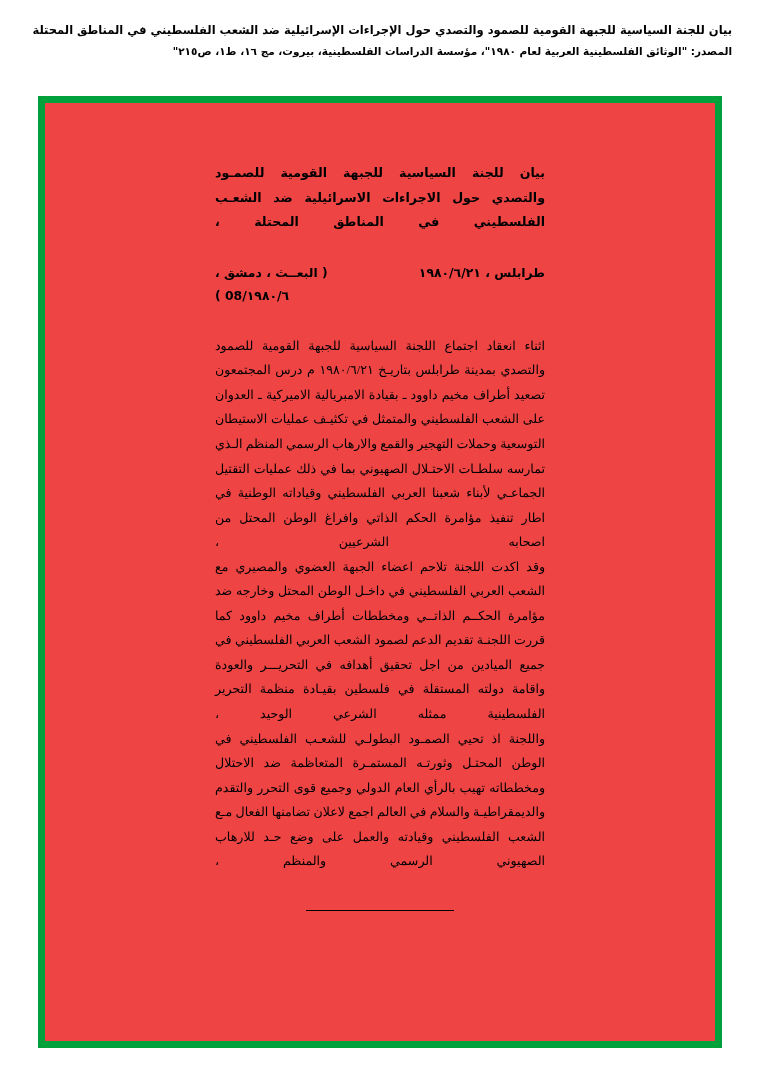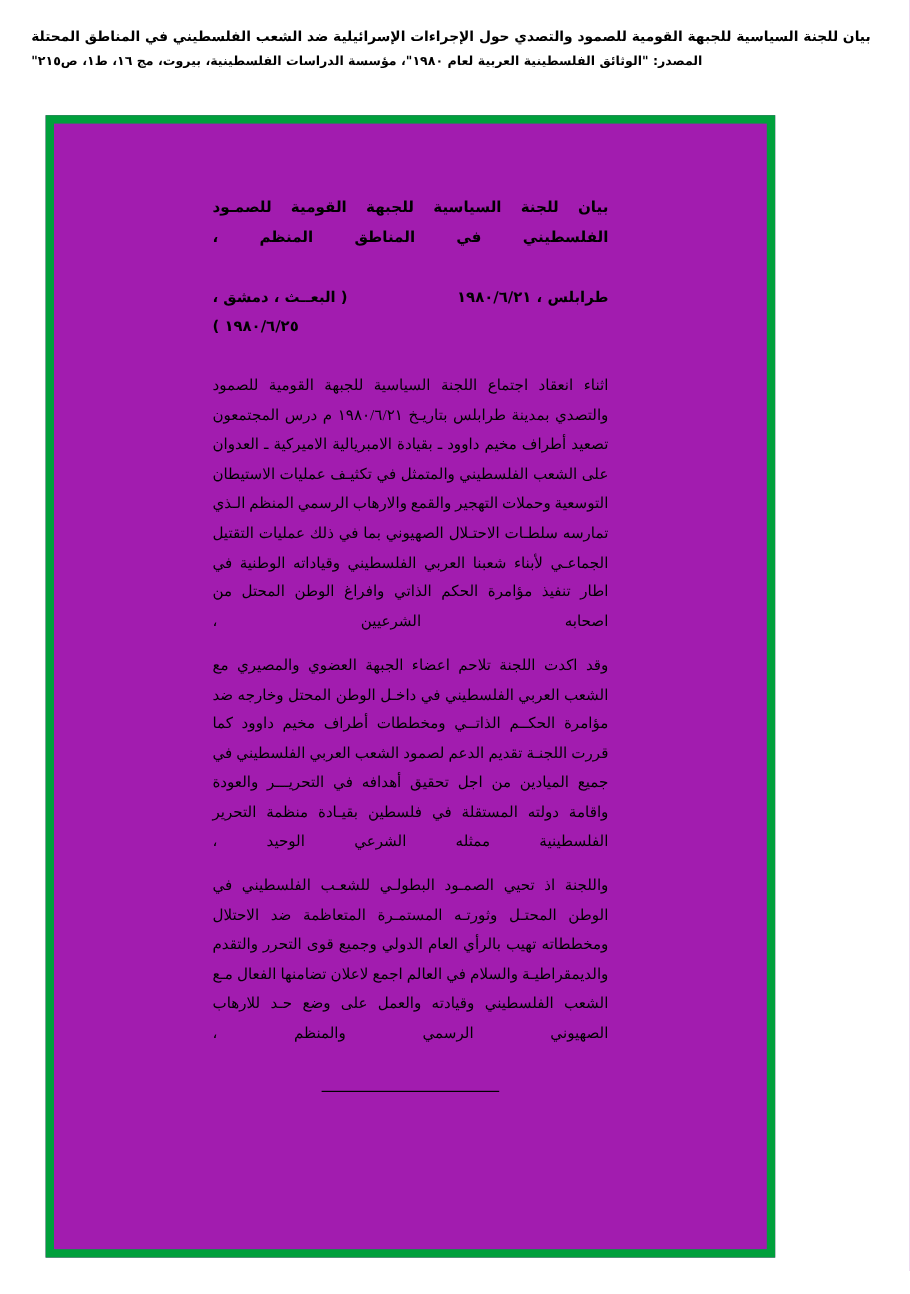--- a/index.html
+++ b/index.html
@@ -11,22 +11,22 @@
     width: 758px;
     height: 1078px;
     font-family: "Liberation Sans", sans-serif;
     color: #000000;
     position: relative;
     overflow: hidden;
   }
 
   
   .doc-header {
-    padding: 22px 16px 0 26px;
-    text-align: left;
+    padding: 22px 26px 0 26px;
+    text-align: right;
   }
   .header-title {
     font-family: "DejaVu Sans", sans-serif;
     font-size: 11.5px;
     font-weight: bold;
     line-height: 1.5;
     direction: rtl;
     letter-spacing: 0px;
   }
   .header-source {
@@ -36,25 +36,25 @@
     line-height: 1.5;
     direction: rtl;
     margin-top: 5px;
   }
 
   
   .page-frame {
     position: absolute;
     left: 38px;
     top: 96px;
-    width: 608px;
+    width: 684px;
     height: 952px;
     border: 7px solid #00a03c;
     box-sizing: border-box;
-    background: #a21caf;
+    background: #ef4444;
   }
   .page-inner {
     position: absolute;
     left: 0;
     top: 0;
     right: 0;
     bottom: 0;
     padding: 58px 64px 20px 64px;
     box-sizing: border-box;
   }
@@ -92,21 +92,21 @@
   }
   .dateline .dl-right { text-align: left; }
   .dateline .dl-left  { text-align: left; }
 
   .para {
     margin: 0 0 0 0;
     text-align: justify;
     text-align-last: justify;
     font-family: Liberation Serif, serif;
   }
-  .para + .para { margin-top: 12px; }
+  .para + .para { margin-top: 0; }
 
   .rule {
     width: 148px;
     height: 0;
     border-top: 1.4px solid #000;
     margin: 36px auto 0 auto;
   }
 </style>
 </head>
 <body>
@@ -114,28 +114,29 @@
 <div class="doc-header">
   <div class="header-title">بيان للجنة السياسية للجبهة القومية للصمود والتصدي حول الإجراءات الإسرائيلية ضد الشعب الفلسطيني في المناطق المحتلة</div>
   <div class="header-source">المصدر: "الوثائق الفلسطينية العربية لعام ١٩٨٠"، مؤسسة الدراسات الفلسطينية، بيروت، مج ١٦، ط١، ص٢١٥"</div>
 </div>
 
 <div class="page-frame">
   <div class="page-inner">
 
     <div class="ar-block doc-title">
       <div>بيان للجنة السياسية للجبهة القومية للصمـود</div>
-      <div>الفلسطيني في المناطق المنظم ،</div>
+      <div>والتصدي حول الاجراءات الاسرائيلية ضد الشعـب</div>
+      <div>الفلسطيني في المناطق المحتلة ،</div>
     </div>
 
     <div class="ar-block dateline">
       <div class="dl-right">طرابلس ، ١٩٨٠/٦/٢١</div>
       <div class="dl-left">
         <div>( البعــث ، دمشق ،</div>
-        <div>١٩٨٠/٦/٢٥ )</div>
+        <div>١٩٨٠/٦/08 )</div>
       </div>
     </div>
 
     <div class="ar-block">
       <p class="para">اثناء انعقاد اجتماع اللجنة السياسية للجبهة القومية للصمود والتصدي بمدينة طرابلس بتاريـخ ١٩٨٠/٦/٢١ م درس المجتمعون تصعيد أطراف مخيم داوود ـ بقيادة الامبريالية الاميركية ـ العدوان على الشعب الفلسطيني والمتمثل في تكثيـف عمليات الاستيطان التوسعية وحملات التهجير والقمع والارهاب الرسمي المنظم الـذي تمارسه سلطـات الاحتـلال الصهيوني بما في ذلك عمليات التقتيل الجماعـي لأبناء شعبنا العربي الفلسطيني وقياداته الوطنية في اطار تنفيذ مؤامرة الحكم الذاتي وافراغ الوطن المحتل من اصحابه الشرعيين ،</p>
       <p class="para">وقد اكدت اللجنة تلاحم اعضاء الجبهة العضوي والمصيري مع الشعب العربي الفلسطيني في داخـل الوطن المحتل وخارجه ضد مؤامرة الحكــم الذاتــي ومخططات أطراف مخيم داوود كما قررت اللجنـة تقديم الدعم لصمود الشعب العربي الفلسطيني في جميع الميادين من اجل تحقيق أهدافه في التحريـــر والعودة واقامة دولته المستقلة في فلسطين بقيـادة منظمة التحرير الفلسطينية ممثله الشرعي الوحيد ،</p>
       <p class="para">واللجنة اذ تحيي الصمـود البطولـي للشعـب الفلسطيني في الوطن المحتـل وثورتـه المستمـرة المتعاظمة ضد الاحتلال ومخططاته تهيب بالرأي العام الدولي وجميع قوى التحرر والتقدم والديمقراطيـة والسلام في العالم اجمع لاعلان تضامنها الفعال مـع الشعب الفلسطيني وقيادته والعمل على وضع حـد للارهاب الصهيوني الرسمي والمنظم ،</p>
     </div>
 
     <div class="rule"></div>

